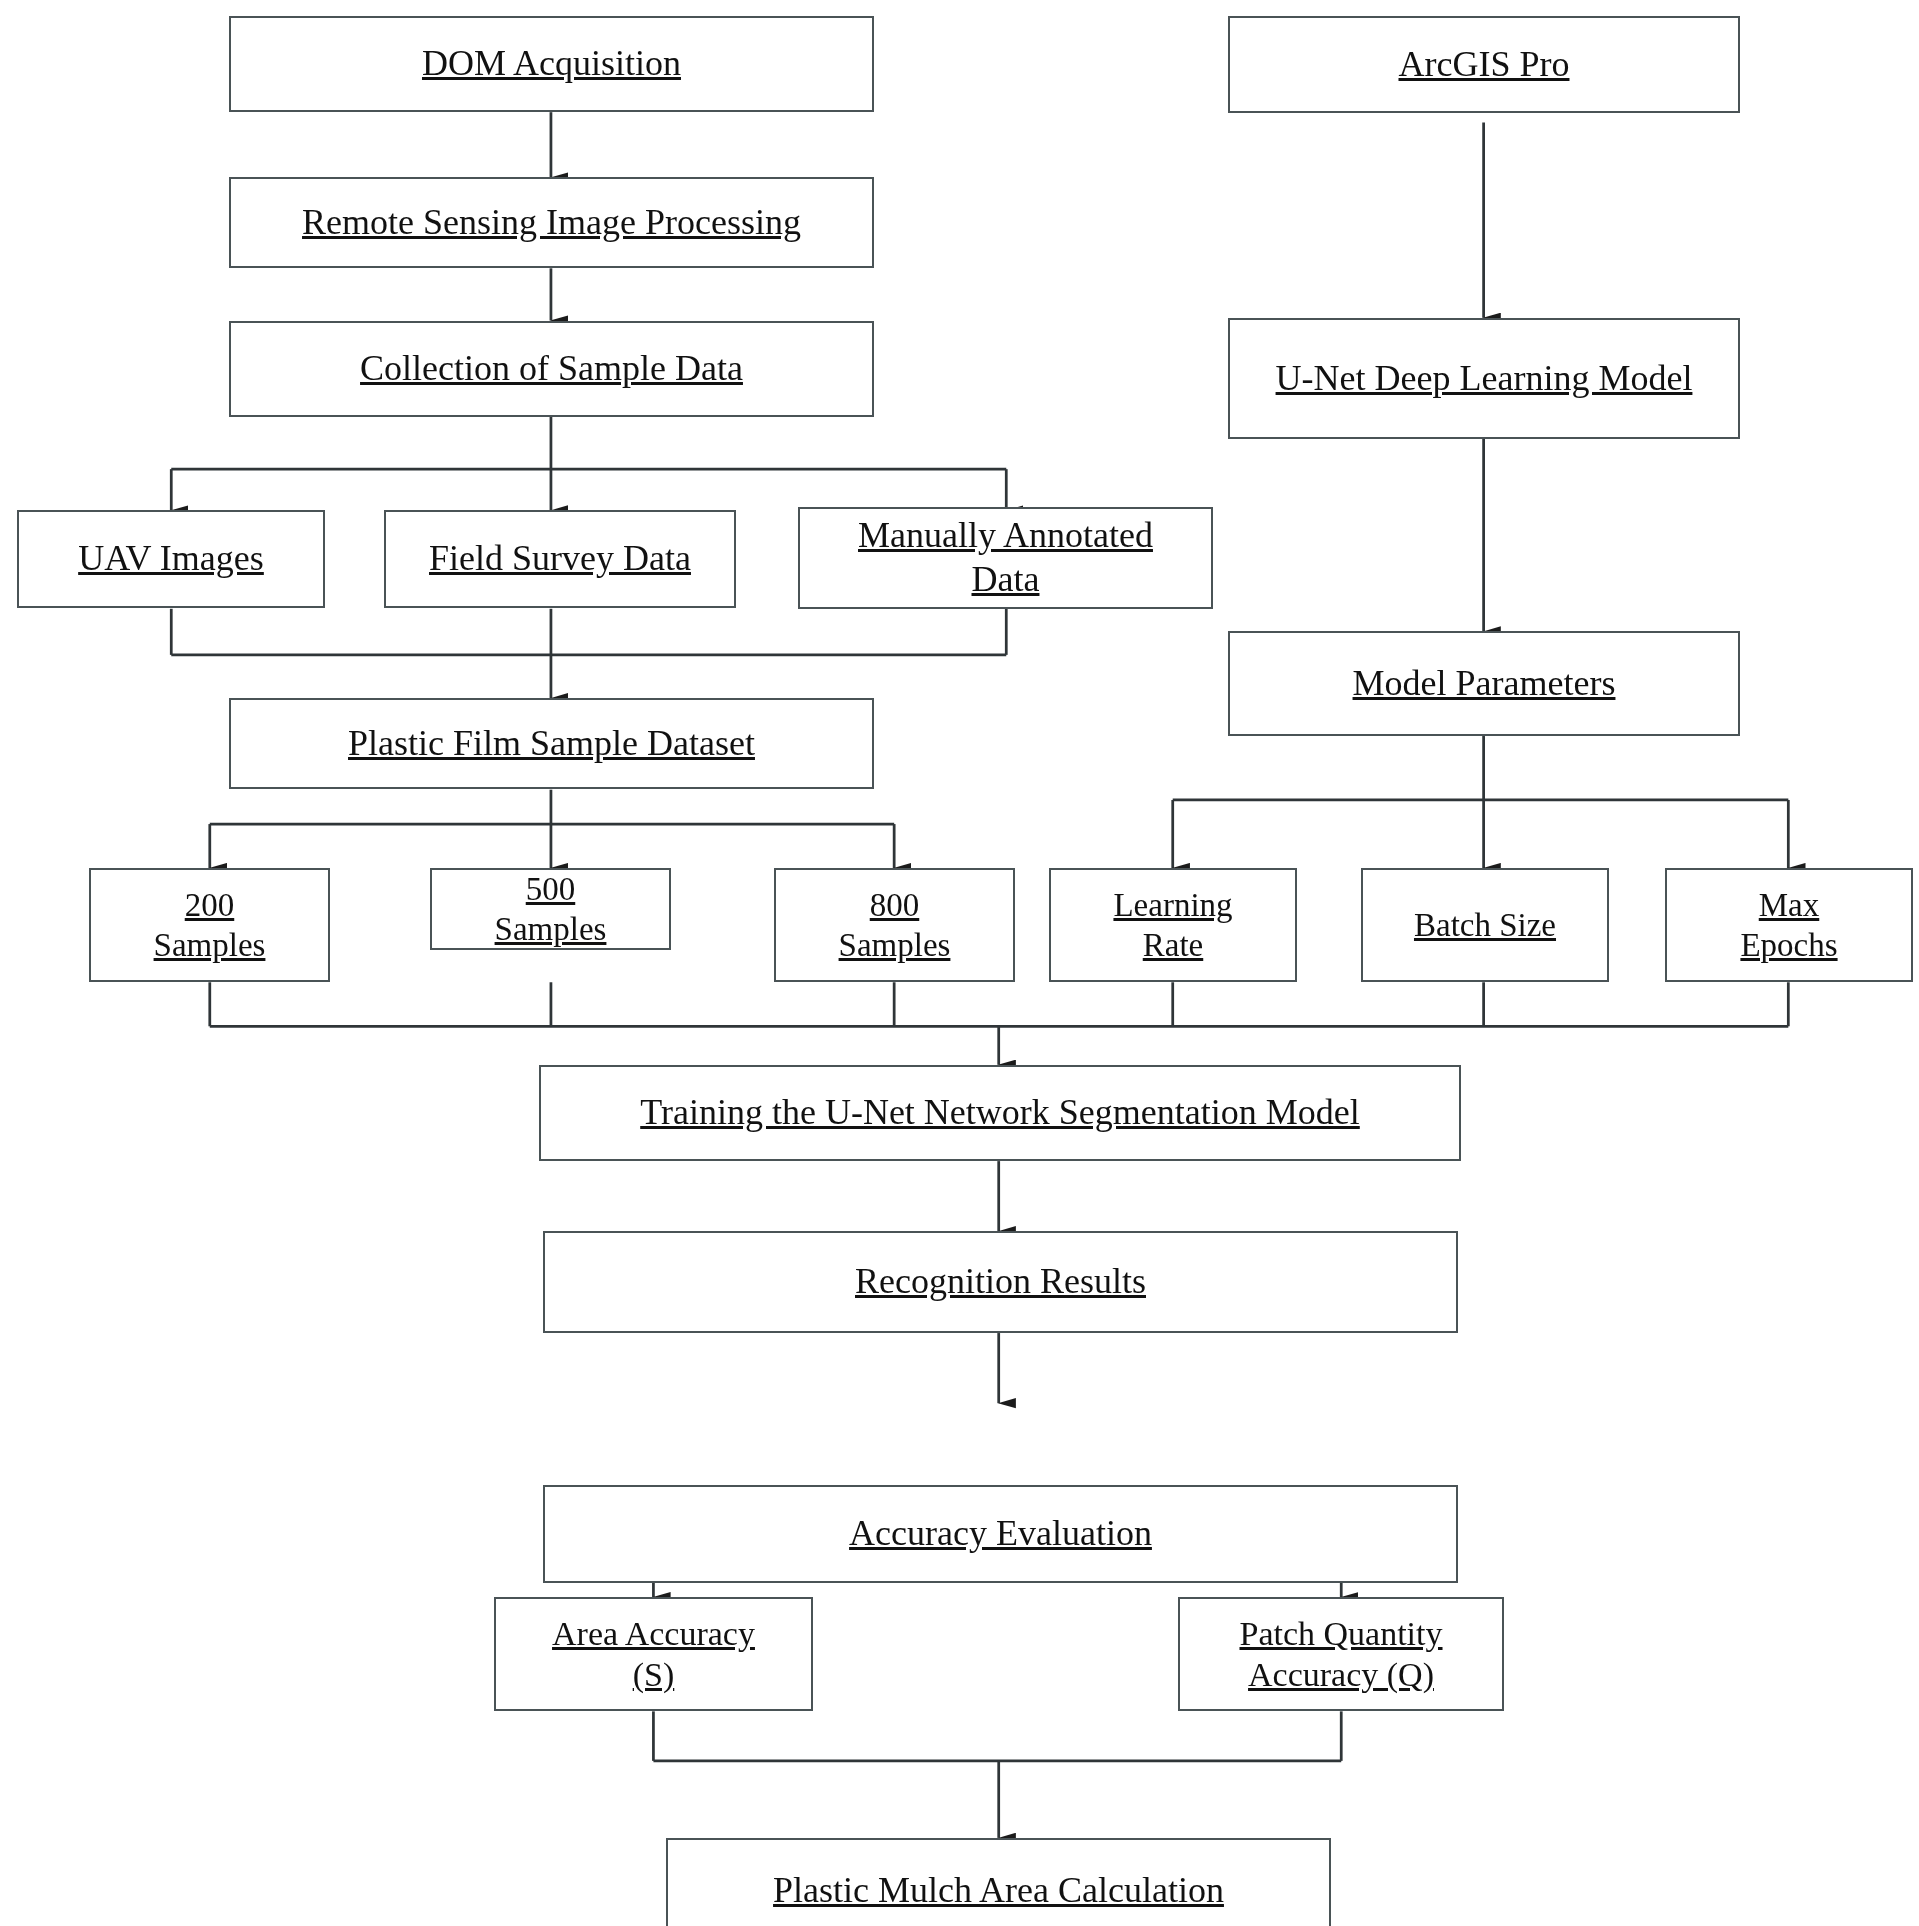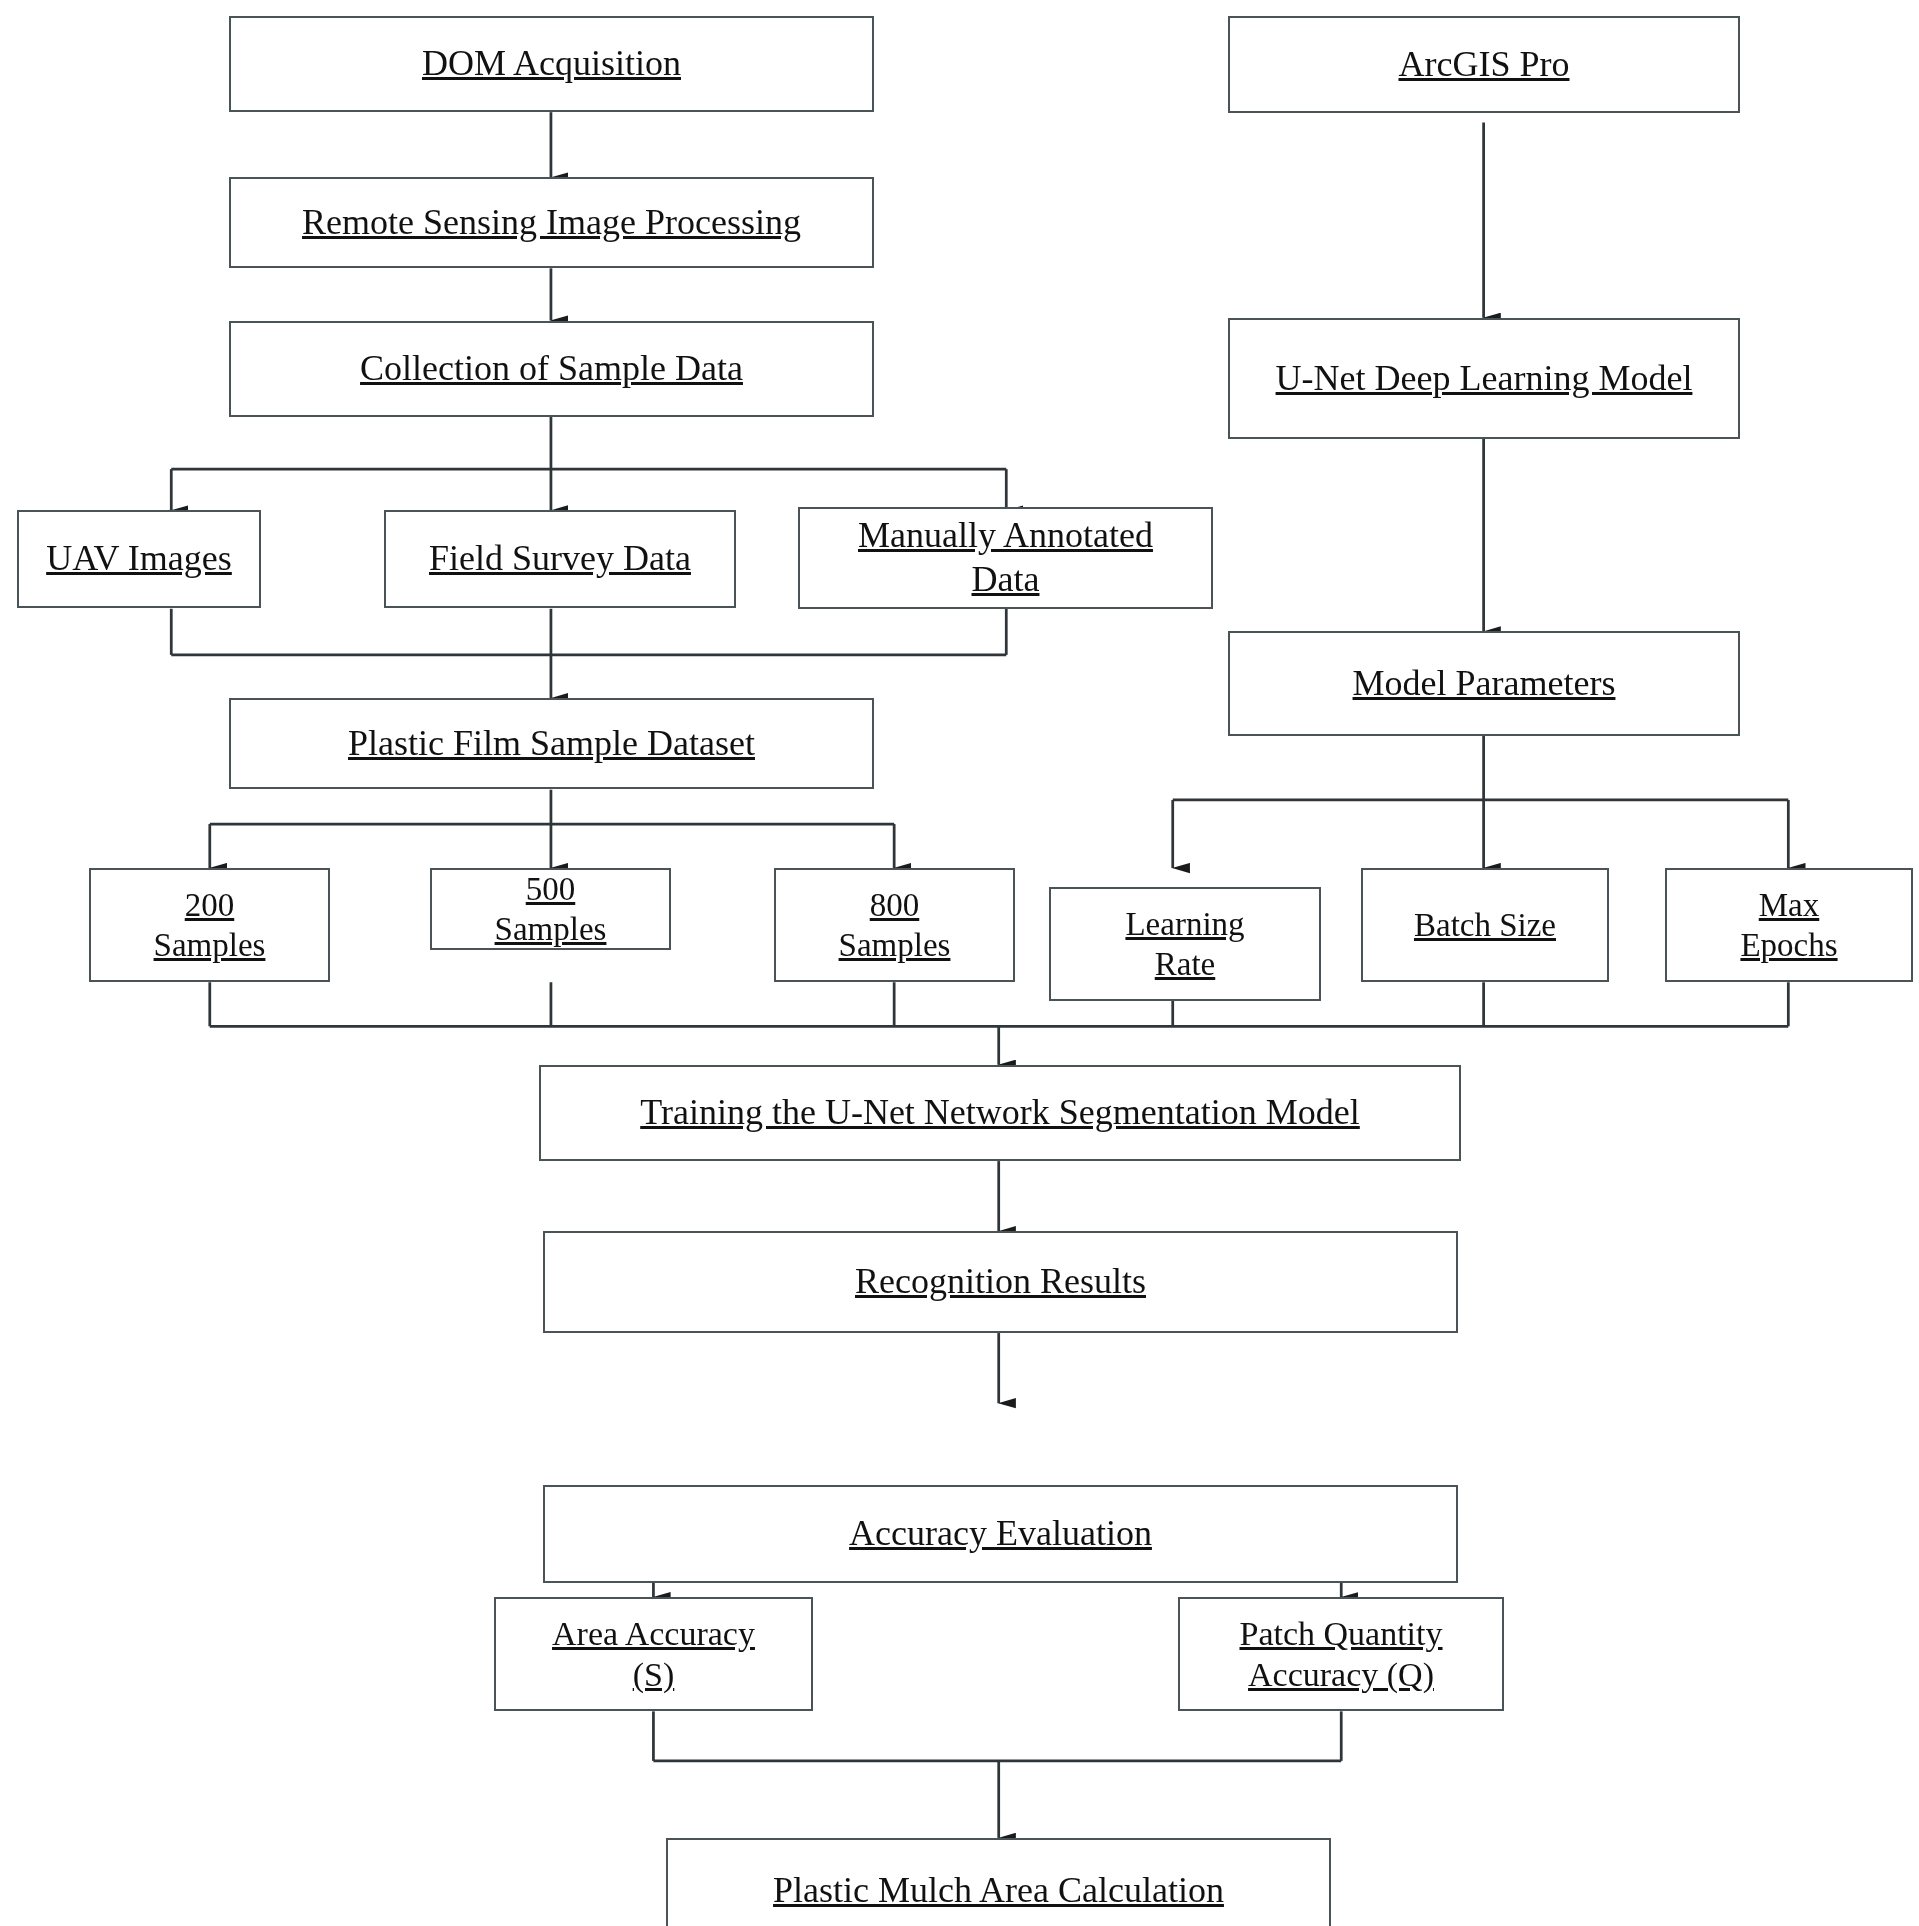--- a/index.html
+++ b/index.html
@@ -121,21 +121,21 @@
   </div>
 
   <div class="node fs-big" style="left:229px; top:177px; width:645px; height:91px;">
     <span class="lbl">Remote Sensing Image Processing</span>
   </div>
 
   <div class="node fs-big" style="left:229px; top:321px; width:645px; height:96px;">
     <span class="lbl">Collection of  Sample Data</span>
   </div>
 
-  <div class="node fs-big" style="left:17px; top:510px; width:244px; height:98px;">
+  <div class="node fs-big" style="left:17px; top:510px; width:308px; height:98px;">
     <span class="lbl">UAV Images</span>
   </div>
 
   <div class="node fs-big" style="left:384px; top:510px; width:352px; height:98px;">
     <span class="lbl">Field Survey Data</span>
   </div>
 
   <div class="node fs-big" style="left:798px; top:507px; width:415px; height:102px;">
     <span class="lbl">Manually Annotated
 Data</span>
@@ -165,21 +165,21 @@
   </div>
 
   <div class="node fs-big" style="left:1228px; top:318px; width:512px; height:121px;">
     <span class="lbl">U-Net Deep Learning Model</span>
   </div>
 
   <div class="node fs-big" style="left:1228px; top:631px; width:512px; height:105px;">
     <span class="lbl">Model Parameters</span>
   </div>
 
-  <div class="node fs-small" style="left:1049px; top:868px; width:272px; height:114px;margin-top:19px;">
+  <div class="node fs-small" style="left:1049px; top:868px; width:248px; height:114px;">
     <span class="lbl">Learning
 Rate</span>
   </div>
 
   <div class="node fs-small" style="left:1361px; top:868px; width:248px; height:114px;">
     <span class="lbl">Batch Size</span>
   </div>
 
   <div class="node fs-big" style="left:539px; top:1065px; width:922px; height:96px;">
     <span class="lbl">Training the U-Net Network Segmentation Model</span>

